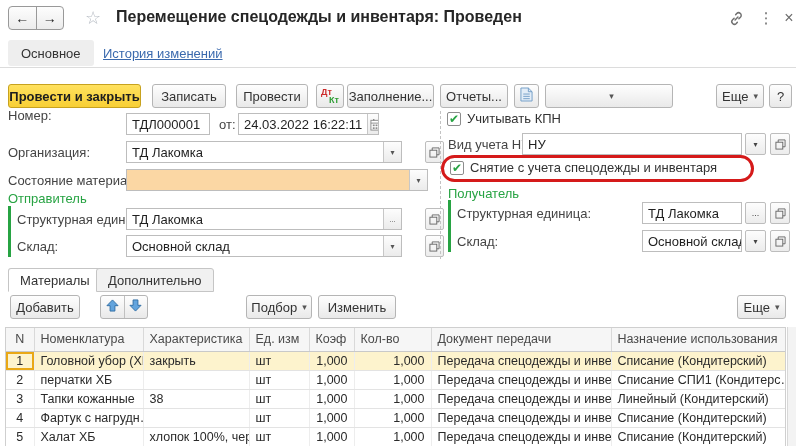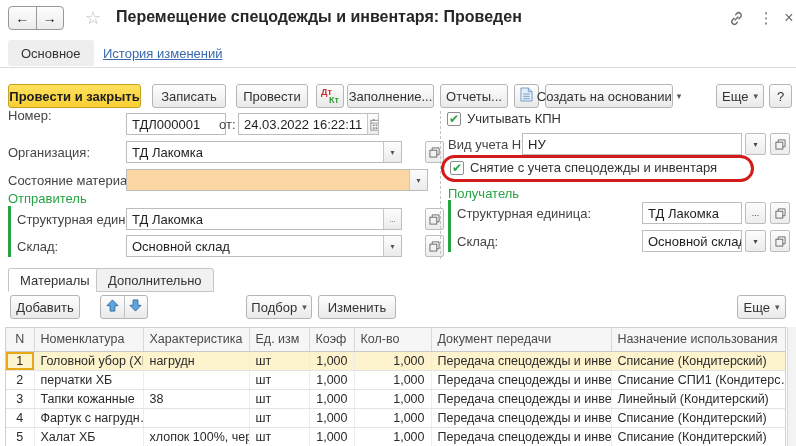--- a/index.html
+++ b/index.html
@@ -127,31 +127,30 @@
 <div class="btn" style="left:514px; width:25px; padding:0;">
   <span>
     <svg width="13" height="15" viewBox="0 0 14 16">
         <path d="M1 1 H9 L13 5 V15 H1 Z" fill="#e3edf7" stroke="#6f9cc6"></path>
         <path d="M9 1 V5 H13" fill="none" stroke="#6f9cc6"></path>
         <path d="M3.5 7.5 H10.5 M3.5 10 H10.5 M3.5 12.5 H10.5" stroke="#6f9cc6"></path>
       </svg>
   </span>
 </div>
 <div class="btn" style="left:545px; width:128px;">
-  <span>Создать на основании</span>
   <span class="dd">▾</span>
 </div>
 <div class="btn" style="left:716px; width:48px;">
   <span>Еще</span>
   <span class="dd">▾</span>
 </div>
 <div class="btn" style="left:769px; width:23px;">?</div>
 
 <div class="flabel" style="left:8px; top:108px;">Номер:</div>
-<div class="inputbox" style="left:126px; top:113px; width:100px;">
+<div class="inputbox" style="left:126px; top:113px; width:84px;">
   <span class="val">ТДЛ000001</span>
 </div>
 <div class="flabel" style="left:219px; top:117px;">от:</div>
 <div class="inputbox" style="left:238px; top:113px; width:141px;">
   <span class="val">24.03.2022 16:22:11</span>
   <span class="seg">
     <svg width="13" height="13" viewBox="0 0 14 14">
         <rect x="1" y="2.5" width="12" height="10.5" fill="#fff" stroke="#8a8a8a"></rect>
         <path d="M1 5.5 H13" stroke="#8a8a8a"></path>
         <path d="M4 1 V3 M10 1 V3" stroke="#8a8a8a" stroke-width="1.5"></path>
@@ -299,21 +298,21 @@
           <th>Коэф</th>
           <th>Кол-во</th>
           <th>Документ передачи</th>
           <th>Назначение использования</th>
         </tr>
       </thead>
     <tbody id="grid-body">
         <tr class="selected">
           <td class="focus-cell">1</td>
           <td>Головной убор (ХБ)</td>
-          <td>нагрудн</td>
+          <td>закрыть</td>
           <td>шт</td>
           <td>1,000</td>
           <td>1,000</td>
           <td>Передача спецодежды и инвентаря…</td>
           <td>Списание (Кондитерский)</td>
         </tr>
         <tr>
           <td>2</td>
           <td>перчатки ХБ</td>
           <td></td>

